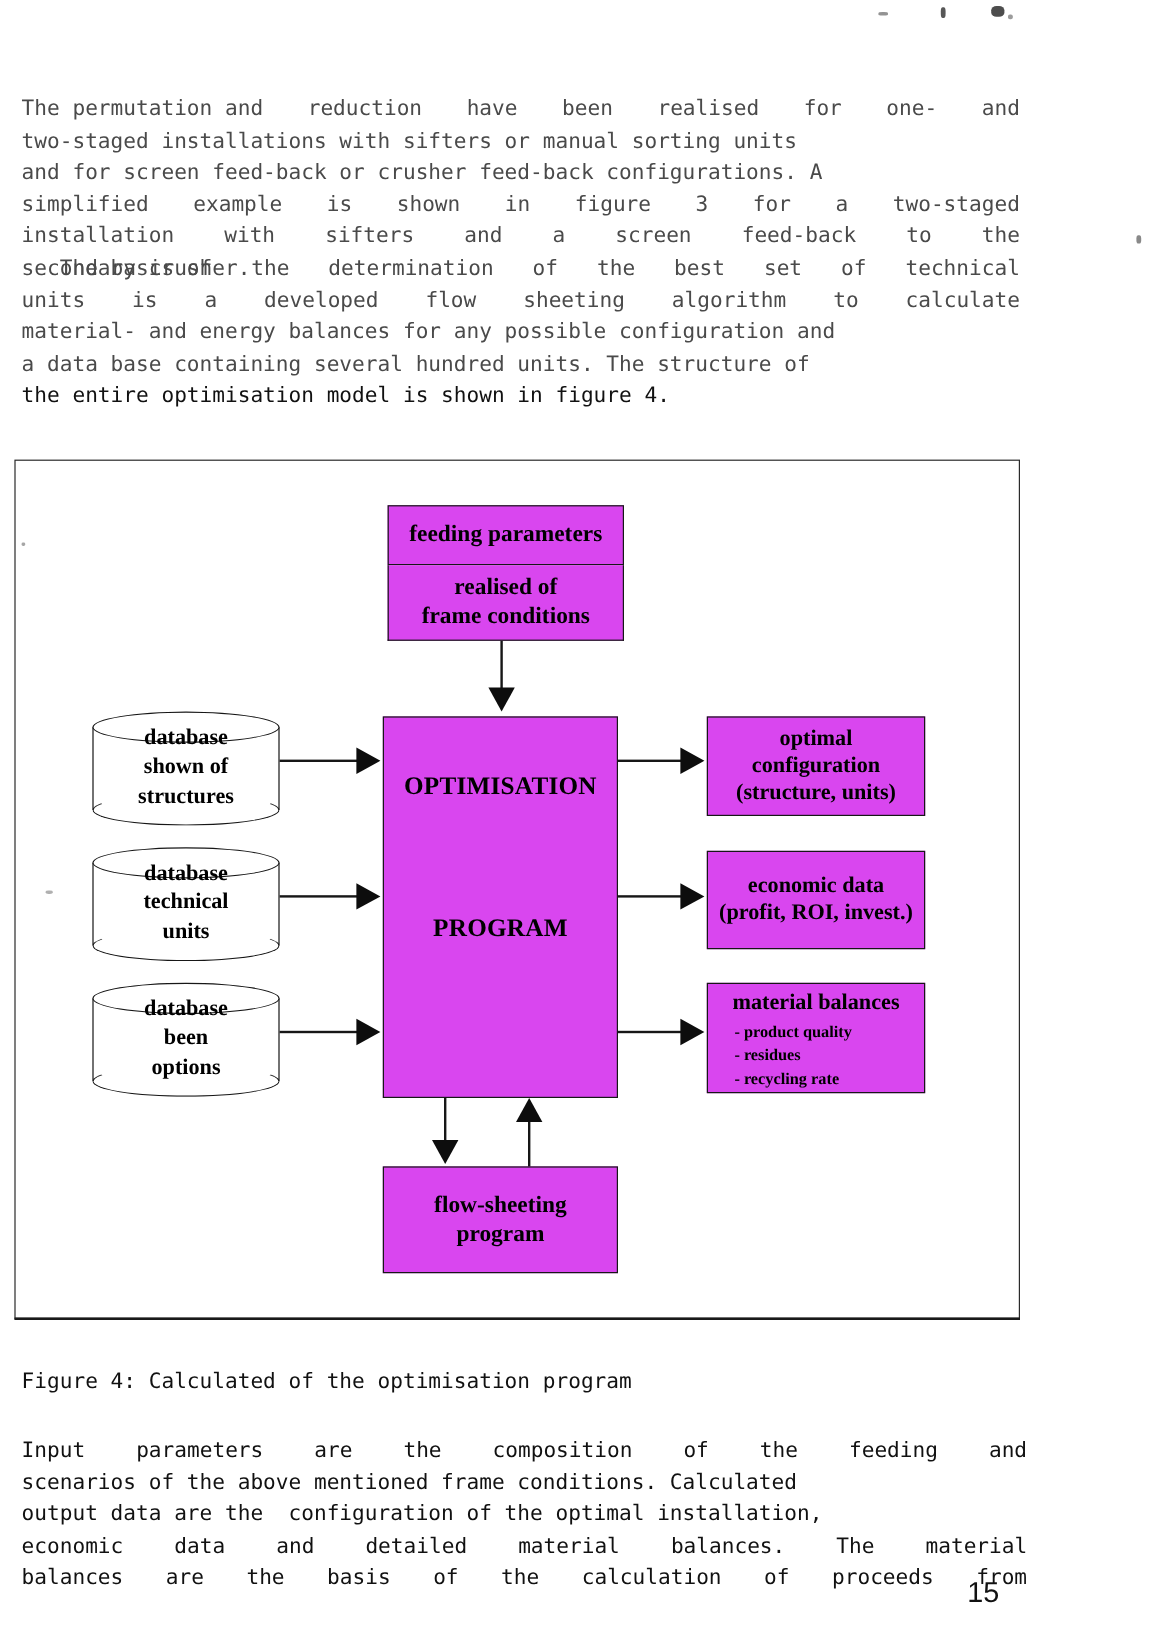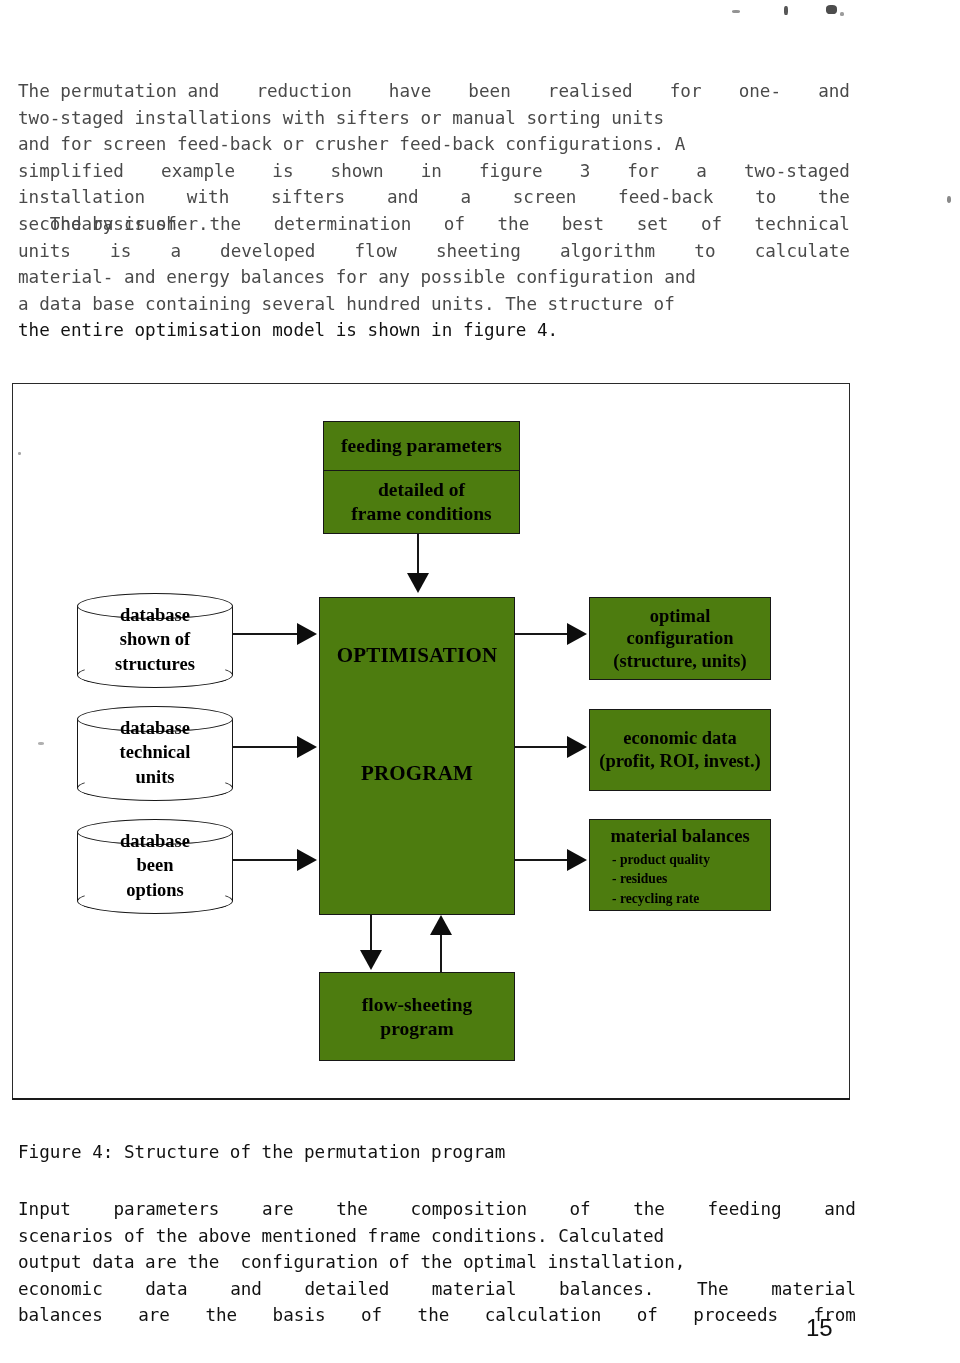--- a/index.html
+++ b/index.html
@@ -72,21 +72,21 @@
     left: -1px; bottom: -2px;
     width: 838px; height: 2px;
     background: #1a1a1a;
   }
 
   
   .dbox {
     position: absolute;
     box-sizing: border-box;
     border: 1.6px solid #171717;
-    background: #4d7c0f;
+    background: #d946ef;
     display: flex;
     flex-direction: column;
     align-items: center;
     justify-content: center;
     text-align: center;
     font-family: "Liberation Serif", serif;
     color: #000;
   }
   .dbox .t { display: block; line-height: 1.22; }
 
@@ -229,21 +229,21 @@
 <div class="tw" id="para-top"><div class="j faded"><span>The permutation and</span><span>reduction</span><span>have</span><span>been</span><span>realised</span><span>for</span><span>one-</span><span>and</span></div><div class="ln faded">two-staged installations with sifters or manual sorting units</div><div class="ln faded">and for screen feed-back or crusher feed-back configurations. A</div><div class="j faded"><span>simplified</span><span>example</span><span>is</span><span>shown</span><span>in</span><span>figure</span><span>3</span><span>for</span><span>a</span><span>two-staged</span></div><div class="j faded"><span>installation</span><span>with</span><span>sifters</span><span>and</span><span>a</span><span>screen</span><span>feed-back</span><span>to</span><span>the</span></div><div class="ln faded">secondary crusher.</div></div>
 
 <div class="tw" id="para-mid"><div class="j faded"><span>   The basis of</span><span>the</span><span>determination</span><span>of</span><span>the</span><span>best</span><span>set</span><span>of</span><span>technical</span></div><div class="j faded"><span>units</span><span>is</span><span>a</span><span>developed</span><span>flow</span><span>sheeting</span><span>algorithm</span><span>to</span><span>calculate</span></div><div class="ln faded">material- and energy balances for any possible configuration and</div><div class="ln faded">a data base containing several hundred units. The structure of</div><div class="ln">the entire optimisation model is shown in figure 4.</div></div>
 
 <div id="figure-frame">
 
   <div class="dbox" id="box-feeding" style="left:310px;top:37px;">
     <span class="t">feeding parameters</span>
   </div>
   <div class="dbox" id="box-scenarios" style="left:310px;top:87px;">
-    <span class="t">detailed of</span>
+    <span class="t">realised of</span>
     <span class="t">frame conditions</span>
   </div>
 
   <div class="vline" style="left:404px;top:150px;height:41px;"></div>
   <div class="arrow-d" style="left:394px;top:189px;"></div>
 
   <div class="dbox" id="box-program" style="left:306px;top:213px;">
     <span class="t" id="lbl-optimisation">OPTIMISATION</span>
     <span class="t" id="lbl-program">PROGRAM</span>
   </div>
@@ -325,17 +325,17 @@
   <div class="vline" style="left:427px;top:551px;height:38px;"></div>
   <div class="arrow-u" style="left:417px;top:531px;"></div>
 
   <div class="dbox" id="box-flowsheet" style="left:306px;top:588px;">
     <span class="t">flow-sheeting</span>
     <span class="t">program</span>
   </div>
 
 </div>
 
-<div class="tw" id="fig-caption"><div class="ln">Figure 4: Structure of the permutation program</div></div>
+<div class="tw" id="fig-caption"><div class="ln">Figure 4: Calculated of the optimisation program</div></div>
 
 <div class="tw" id="para-bot"><div class="j"><span>Input</span><span>parameters</span><span>are</span><span>the</span><span>composition</span><span>of</span><span>the</span><span>feeding</span><span>and</span></div><div class="ln">scenarios of the above mentioned frame conditions. Calculated</div><div class="ln">output data are the  configuration of the optimal installation,</div><div class="j"><span>economic</span><span>data</span><span>and</span><span>detailed</span><span>material</span><span>balances.</span><span>The</span><span>material</span></div><div class="j"><span>balances</span><span>are</span><span>the</span><span>basis</span><span>of</span><span>the</span><span>calculation</span><span>of</span><span>proceeds</span><span>from</span></div></div>
 
 <div id="page-number">15</div>
 
 </body></html>

